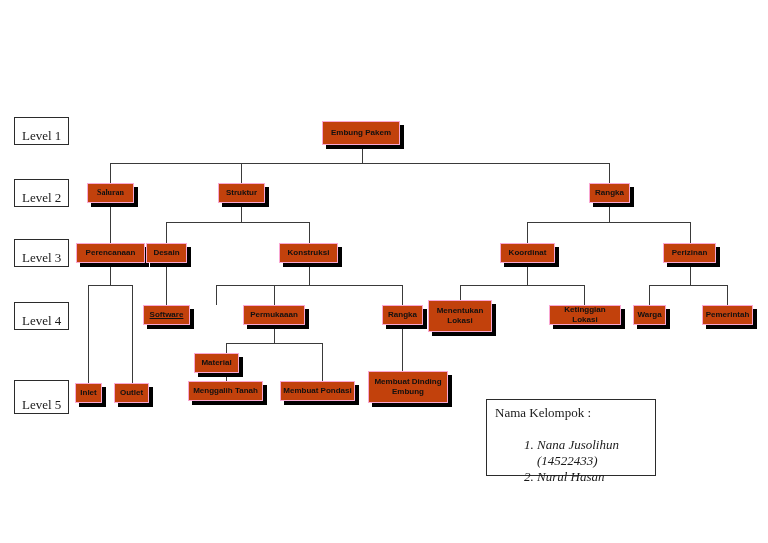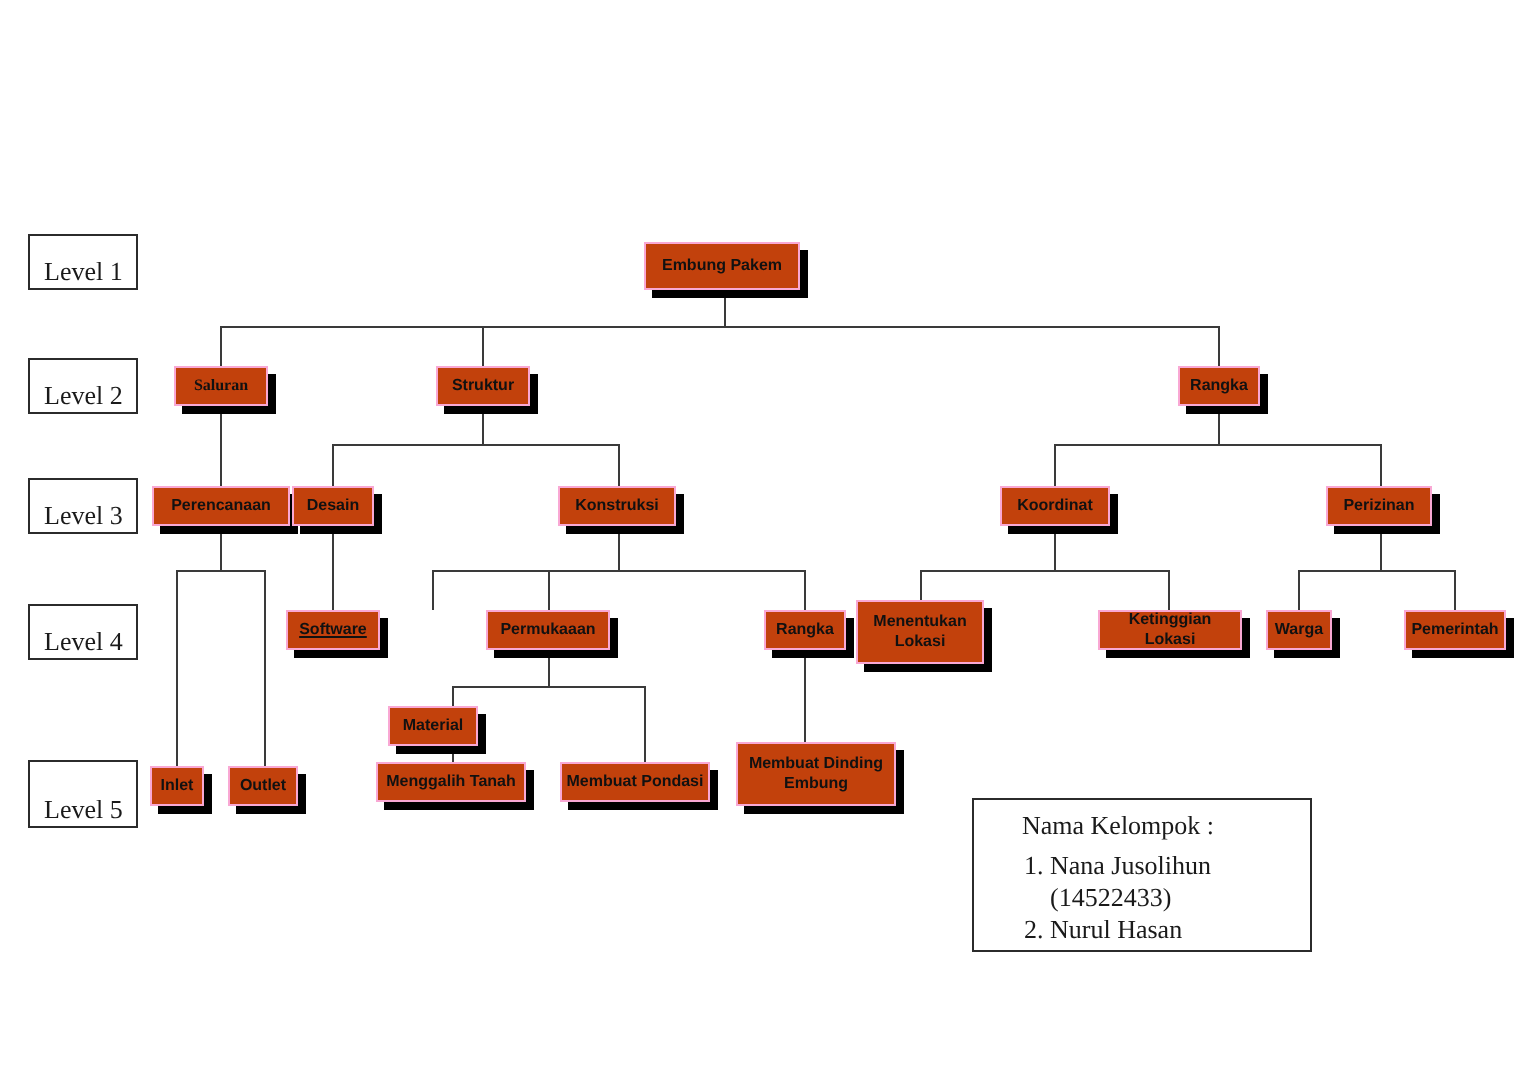--- a/index.html
+++ b/index.html
@@ -72,25 +72,26 @@
     width: 170px;
     height: 77px;
     border: 1px solid #2b2b2b;
     background: #ffffff;
     box-sizing: border-box;
     font-family: "Liberation Serif", serif;
     font-size: 13px;
     color: #1a1a1a;
     padding: 5px 0 0 8px;
   }
-  #legend .lg-title { display: block; margin-left: 16px; }
+  #legend .lg-title { display: block; }
   #legend ol {
-    margin: 4px;
+    margin: 16px;
     padding: 0 0 0 26px;
     list-style-position: outside;
+    font-style: italic;
   }
   #legend ol li { margin: 0; padding: 0; }
   #legend .sub { display: block; }
 </style>
 </head>
 <body>
 
 <div id="page">
 
 

